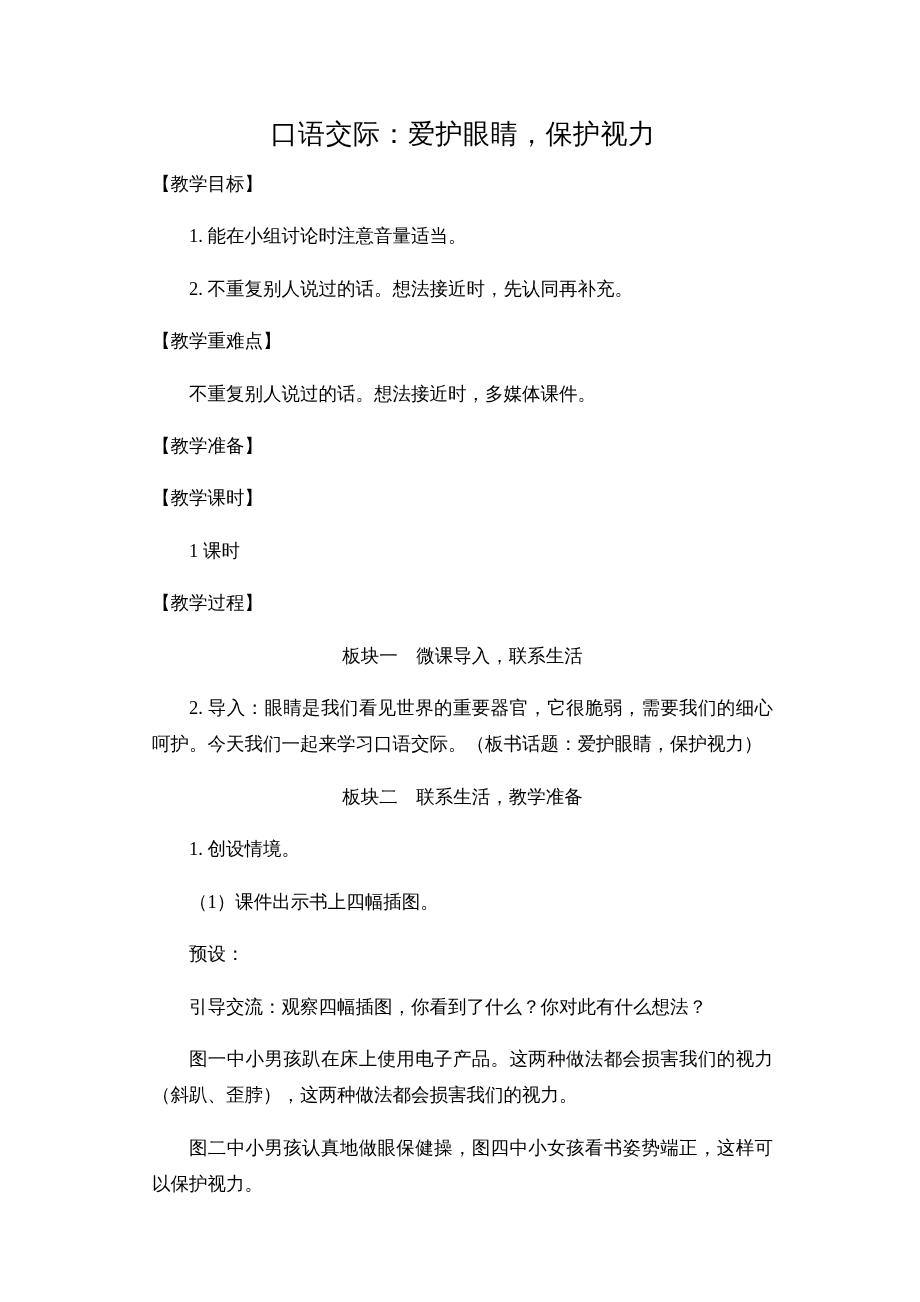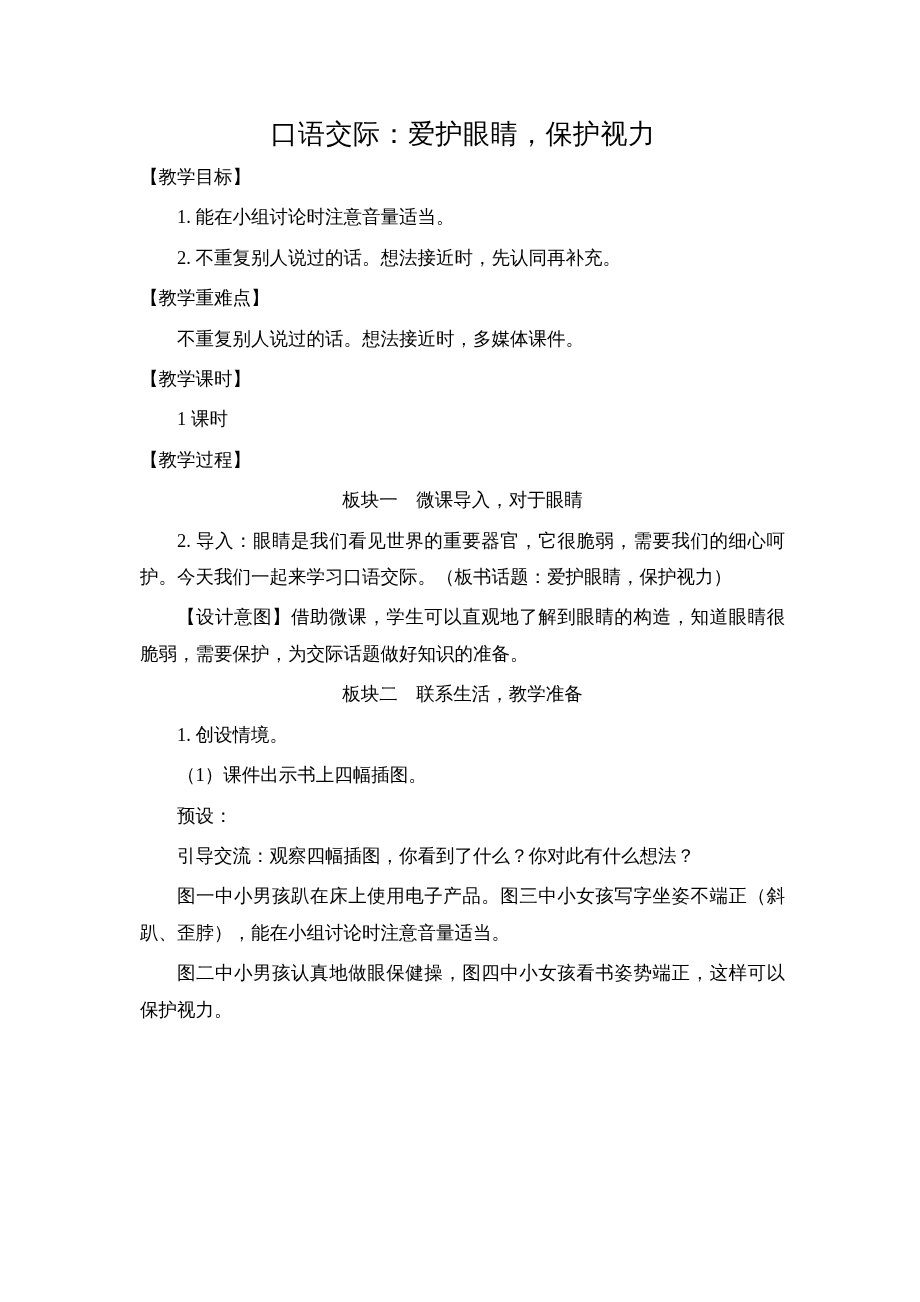--- a/index.html
+++ b/index.html
@@ -26,21 +26,21 @@
     letter-spacing: 0.5px;
   }
   .doc-body {
     margin-top: 9px;
     padding: 0 131px 0 136px;
     font-size: 18.5px;
     line-height: 36.4px;
     text-align: justify;
   }
   .doc-body p.line {
-    margin: 4px;
+    margin: 16px;
     padding: 0;
   }
   .doc-body p.heading {
     text-indent: 0;
     text-align: left;
   }
   .doc-body p.indent {
     text-indent: 2em;
   }
   .doc-body p.center {
@@ -52,27 +52,27 @@
 <body>
 
 <div class="page">
   <h1 class="doc-title">口语交际：爱护眼睛，保护视力</h1>
   <div class="doc-body">
       <p class="line heading">【教学目标】</p>
       <p class="line indent">1. 能在小组讨论时注意音量适当。</p>
       <p class="line indent">2. 不重复别人说过的话。想法接近时，先认同再补充。</p>
       <p class="line heading">【教学重难点】</p>
       <p class="line indent">不重复别人说过的话。想法接近时，多媒体课件。</p>
+      <p class="line heading">【教学准备】</p>
       <p class="line heading">【教学课时】</p>
       <p class="line indent">1 课时</p>
       <p class="line heading">【教学过程】</p>
-      <p class="line center">板块一　微课导入，对于眼睛</p>
+      <p class="line center">板块一　微课导入，联系生活</p>
       <p class="line indent">2. 导入：眼睛是我们看见世界的重要器官，它很脆弱，需要我们的细心呵护。今天我们一起来学习口语交际。（板书话题：爱护眼睛，保护视力）</p>
-      <p class="line indent">【设计意图】借助微课，学生可以直观地了解到眼睛的构造，知道眼睛很脆弱，需要保护，为交际话题做好知识的准备。</p>
       <p class="line center">板块二　联系生活，教学准备</p>
       <p class="line indent">1. 创设情境。</p>
       <p class="line indent">（1）课件出示书上四幅插图。</p>
       <p class="line indent">预设：</p>
       <p class="line indent">引导交流：观察四幅插图，你看到了什么？你对此有什么想法？</p>
-      <p class="line indent">图一中小男孩趴在床上使用电子产品。图三中小女孩写字坐姿不端正（斜趴、歪脖），能在小组讨论时注意音量适当。</p>
+      <p class="line indent">图一中小男孩趴在床上使用电子产品。这两种做法都会损害我们的视力（斜趴、歪脖），这两种做法都会损害我们的视力。</p>
       <p class="line indent">图二中小男孩认真地做眼保健操，图四中小女孩看书姿势端正，这样可以保护视力。</p>
     </div>
 </div>
 
 </body></html>

